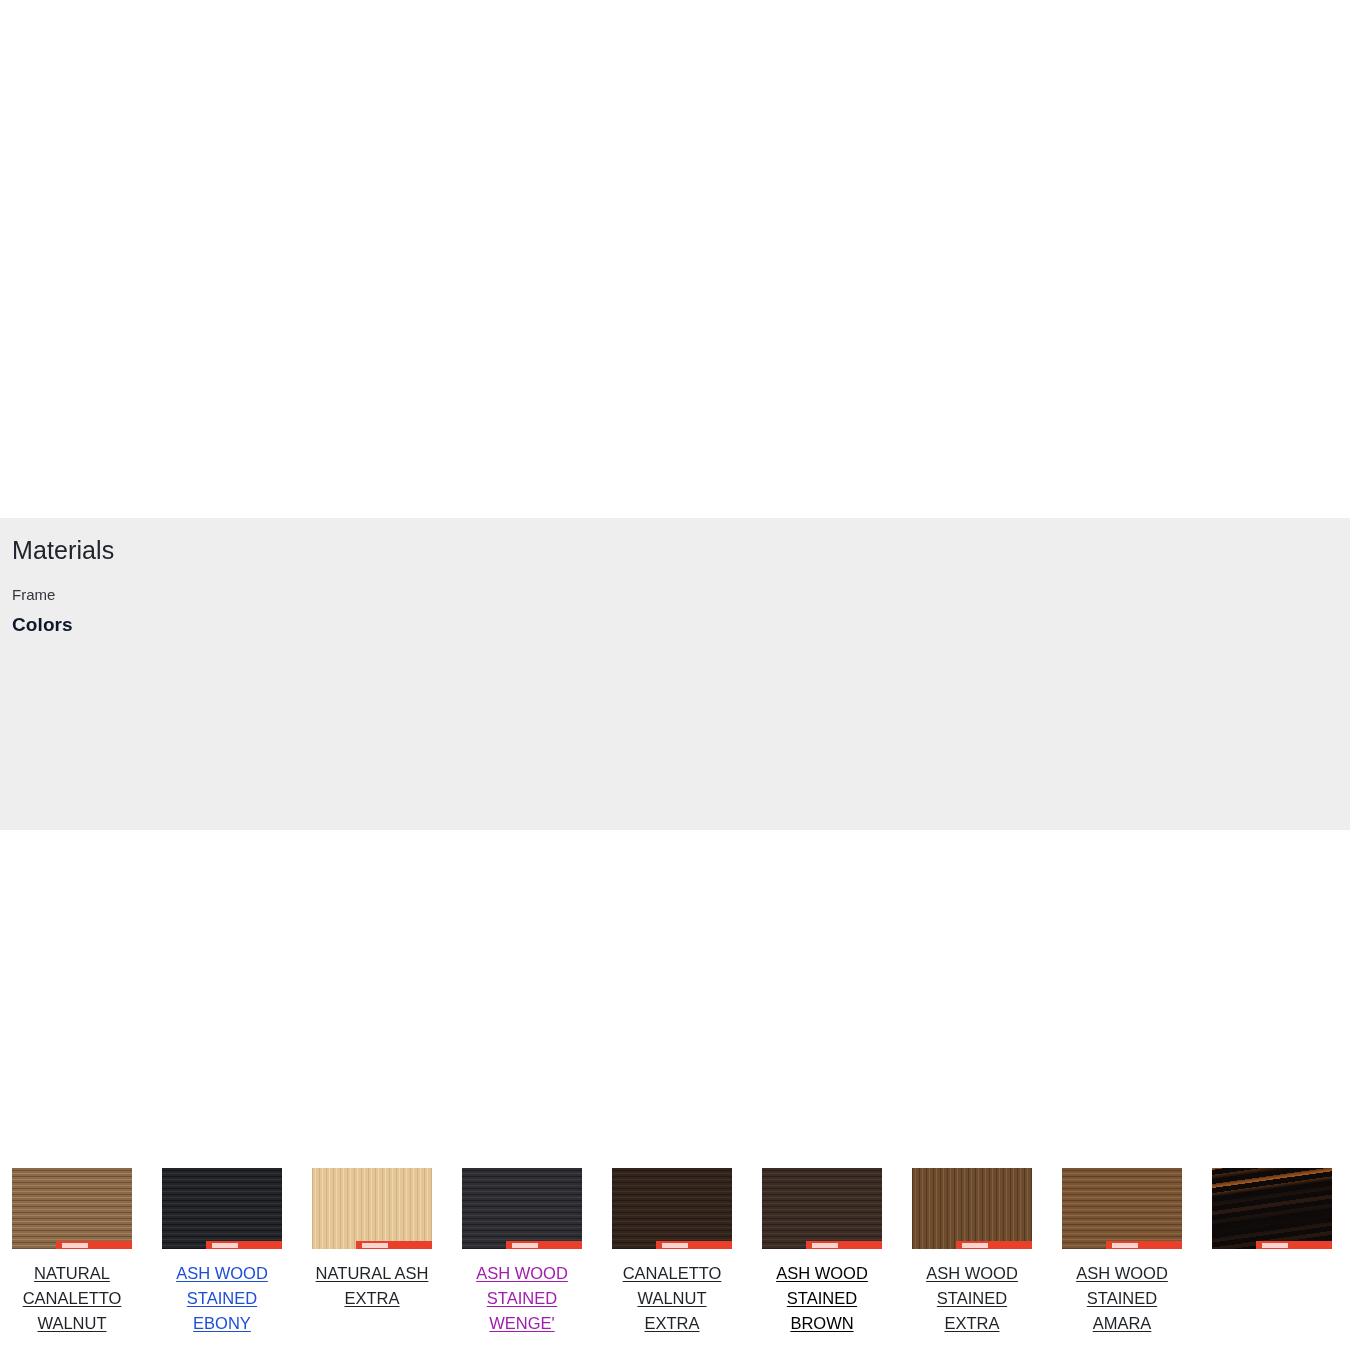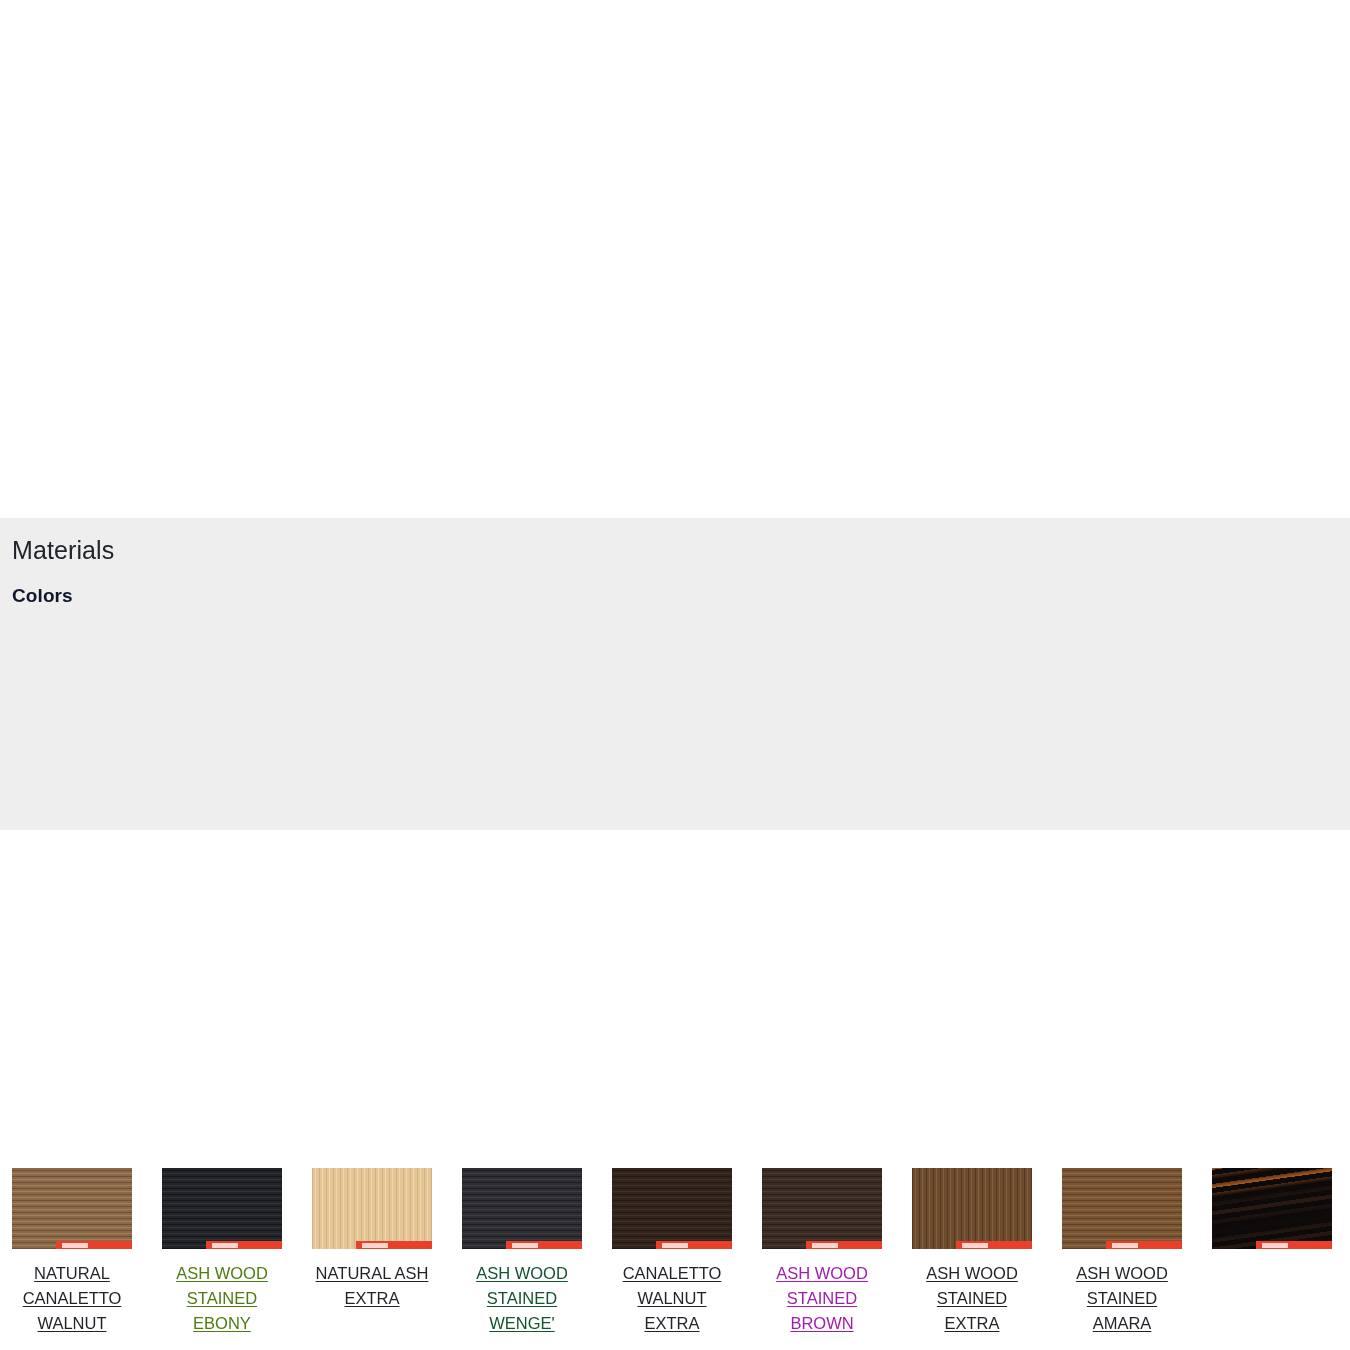--- a/index.html
+++ b/index.html
@@ -129,20 +129,21 @@
 </head>
 <body>
 
 <div id="page">
 
   <section id="materials-panel">
     <div class="panel-inner">
 
       <h2 class="section-title">Materials</h2>
 
+      <div class="sub-label">Frame</div>
 
       <div class="group-title">Colors</div>
     </div>
 
     <div id="swatch-strip">
         <div class="swatch-cell">
           <div class="swatch-thumb">
             <div class="grain" style="background-color:#8a6a49;background-image:repeating-linear-gradient(0deg,#6d5134 0px,#6d5134 1px,#8a6a49 1px,#8a6a49 3px,#a2805c 3px,#a2805c 4px,#8a6a49 4px,#8a6a49 6px),linear-gradient(0deg, rgba(0,0,0,0.14) 0%, rgba(255,255,255,0.07) 40%, rgba(0,0,0,0.10) 100%)"></div>
             <div class="red-band" style="background: rgb(232, 64, 42);">
               <span class="mark"></span>
@@ -150,57 +151,57 @@
           </div>
           <a class="swatch-label" href="#" style="color: rgb(31, 35, 40);">NATURAL CANALETTO WALNUT</a>
         </div>
         <div class="swatch-cell">
           <div class="swatch-thumb">
             <div class="grain" style="background-color:#232428;background-image:repeating-linear-gradient(0deg,#141519 0px,#141519 1px,#232428 1px,#232428 3px,#31333a 3px,#31333a 4px,#232428 4px,#232428 6px),linear-gradient(0deg, rgba(0,0,0,0.14) 0%, rgba(255,255,255,0.07) 40%, rgba(0,0,0,0.10) 100%)"></div>
             <div class="red-band" style="background: rgb(232, 64, 42);">
               <span class="mark"></span>
             </div>
           </div>
-          <a class="swatch-label" href="#" style="color: #4d7c0f;">ASH WOOD STAINED EBONY</a>
+          <a class="swatch-label" href="#" style="color: #1d4ed8;">ASH WOOD STAINED EBONY</a>
         </div>
         <div class="swatch-cell">
           <div class="swatch-thumb">
             <div class="grain" style="background-color:#e4c596;background-image:repeating-linear-gradient(90deg,#d2b184 0px,#d2b184 1px,#e4c596 1px,#e4c596 3px,#f0d6ac 3px,#f0d6ac 4px,#e4c596 4px,#e4c596 7px),linear-gradient(90deg, rgba(0,0,0,0.16) 0%, rgba(255,255,255,0.08) 45%, rgba(0,0,0,0.12) 100%)"></div>
             <div class="red-band" style="background: rgb(232, 64, 42);">
               <span class="mark"></span>
             </div>
           </div>
           <a class="swatch-label" href="#" style="color: rgb(31, 35, 40);">NATURAL ASH EXTRA</a>
         </div>
         <div class="swatch-cell">
           <div class="swatch-thumb">
             <div class="grain" style="background-color:#2d2d32;background-image:repeating-linear-gradient(0deg,#1c1c21 0px,#1c1c21 1px,#2d2d32 1px,#2d2d32 3px,#3c3c43 3px,#3c3c43 4px,#2d2d32 4px,#2d2d32 6px),linear-gradient(0deg, rgba(0,0,0,0.14) 0%, rgba(255,255,255,0.07) 40%, rgba(0,0,0,0.10) 100%)"></div>
             <div class="red-band" style="background: rgb(232, 64, 42);">
               <span class="mark"></span>
             </div>
           </div>
-          <a class="swatch-label" href="#" style="color: #14532d;">ASH WOOD STAINED WENGE'</a>
+          <a class="swatch-label" href="#" style="color: #a21caf;">ASH WOOD STAINED WENGE'</a>
         </div>
         <div class="swatch-cell">
           <div class="swatch-thumb">
             <div class="grain" style="background-color:#32241d;background-image:repeating-linear-gradient(0deg,#241913 0px,#241913 1px,#32241d 1px,#32241d 3px,#403026 3px,#403026 4px,#32241d 4px,#32241d 6px),linear-gradient(0deg, rgba(0,0,0,0.14) 0%, rgba(255,255,255,0.07) 40%, rgba(0,0,0,0.10) 100%)"></div>
             <div class="red-band" style="background: rgb(232, 64, 42);">
               <span class="mark"></span>
             </div>
           </div>
           <a class="swatch-label" href="#" style="color: rgb(31, 35, 40);">CANALETTO WALNUT EXTRA</a>
         </div>
         <div class="swatch-cell">
           <div class="swatch-thumb">
             <div class="grain" style="background-color:#3b2c25;background-image:repeating-linear-gradient(0deg,#2b1e18 0px,#2b1e18 1px,#3b2c25 1px,#3b2c25 3px,#4a392f 3px,#4a392f 4px,#3b2c25 4px,#3b2c25 6px),linear-gradient(0deg, rgba(0,0,0,0.14) 0%, rgba(255,255,255,0.07) 40%, rgba(0,0,0,0.10) 100%)"></div>
             <div class="red-band" style="background: rgb(232, 64, 42);">
               <span class="mark"></span>
             </div>
           </div>
-          <a class="swatch-label" href="#" style="color: #a21caf; margin-top: 12px;">ASH WOOD STAINED BROWN</a>
+          <a class="swatch-label" href="#" style="color: #000000; margin-top: 12px;">ASH WOOD STAINED BROWN</a>
         </div>
         <div class="swatch-cell">
           <div class="swatch-thumb">
             <div class="grain" style="background-color:#6d4c2e;background-image:repeating-linear-gradient(90deg,#543821 0px,#543821 1px,#6d4c2e 1px,#6d4c2e 3px,#82603e 3px,#82603e 4px,#6d4c2e 4px,#6d4c2e 7px),linear-gradient(90deg, rgba(0,0,0,0.16) 0%, rgba(255,255,255,0.08) 45%, rgba(0,0,0,0.12) 100%)"></div>
             <div class="red-band" style="background: rgb(232, 64, 42);">
               <span class="mark"></span>
             </div>
           </div>
           <a class="swatch-label" href="#" style="color: rgb(31, 35, 40);">ASH WOOD STAINED EXTRA</a>
         </div>

